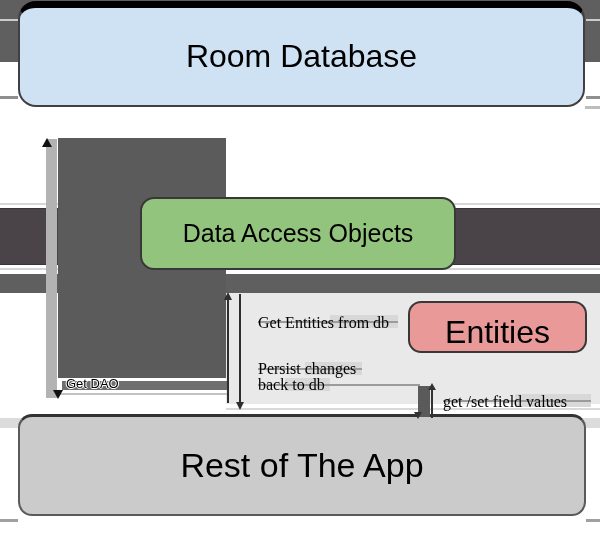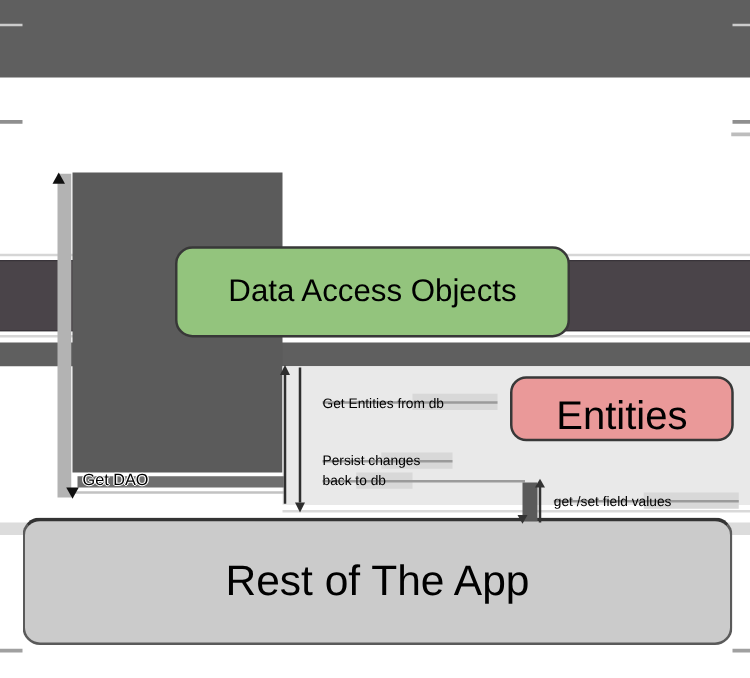--- a/index.html
+++ b/index.html
@@ -41,21 +41,21 @@
 
   
   .node{display:flex;align-items:center;justify-content:center;box-sizing:border-box;z-index:4;text-align:center;}
   .node-room{left:18px;top:1px;width:567px;height:106px;background:#cfe2f3;border:2px solid #404040;border-top:7px solid #000;border-radius:18px;font-size:32px;}
   .node-dao{left:140px;top:197px;width:316px;height:73px;background:#93c47d;border:2px solid #383838;border-radius:14px;font-size:25px;}
   .node-entities{left:408px;top:301px;width:179px;height:52px;background:#ea9999;border:2px solid #383838;border-radius:13px;font-size:32px;align-items:flex-end;}
   .node-rest{left:18px;top:414px;width:568px;height:102px;background:#cbcbcb;border:2px solid #5a5a5a;border-top:3px solid #333;border-radius:14px;font-size:34px;}
   .stripe-above-rest{left:0;top:418px;width:600px;height:10px;background:#dcdcdc;z-index:1;}
 
   
-  .small-label{font-size:11px;line-height:16px;z-index:6;}
+  .small-label{font-size:16px;line-height:16px;z-index:6;font-family:Liberation Serif, serif;}
   .lbl-get-entities{left:258px;top:315px;}
   .lbl-persist{left:258px;top:361px;white-space:pre-line;}
   .lbl-getset{left:443px;top:394px;}
   .strike{height:2px;background:#9b9b9b;z-index:5;}
   .strike-1{left:258px;top:321px;width:140px;}
   .strike-2{left:258px;top:368px;width:104px;}
   .strike-3{left:258px;top:384px;width:162px;}
   .strike-4{left:443px;top:400px;width:148px;}
   .hl{background:#d8d8d8;z-index:4;}
   .hl-1{left:330px;top:315px;width:68px;height:13px;}
@@ -101,20 +101,23 @@
   <div class="abs tri arrow-up-head"></div>
   <div class="abs arrow-down-line"></div>
   <div class="abs tri arrow-down-head"></div>
 
   <div class="abs get-dao-bar"></div>
   <div class="abs get-dao-line"></div>
   <div class="abs get-dao-label">Get DAO</div>
 
   <div class="abs stripe-above-rest"></div>
 
+  <div class="abs node node-room">
+    <span>Room Database</span>
+  </div>
   <div class="abs node node-dao">
     <span>Data Access Objects</span>
   </div>
   <div class="abs node node-entities">
     <span>Entities</span>
   </div>
   <div class="abs node node-rest">
     <span>Rest of The App</span>
   </div>
 

